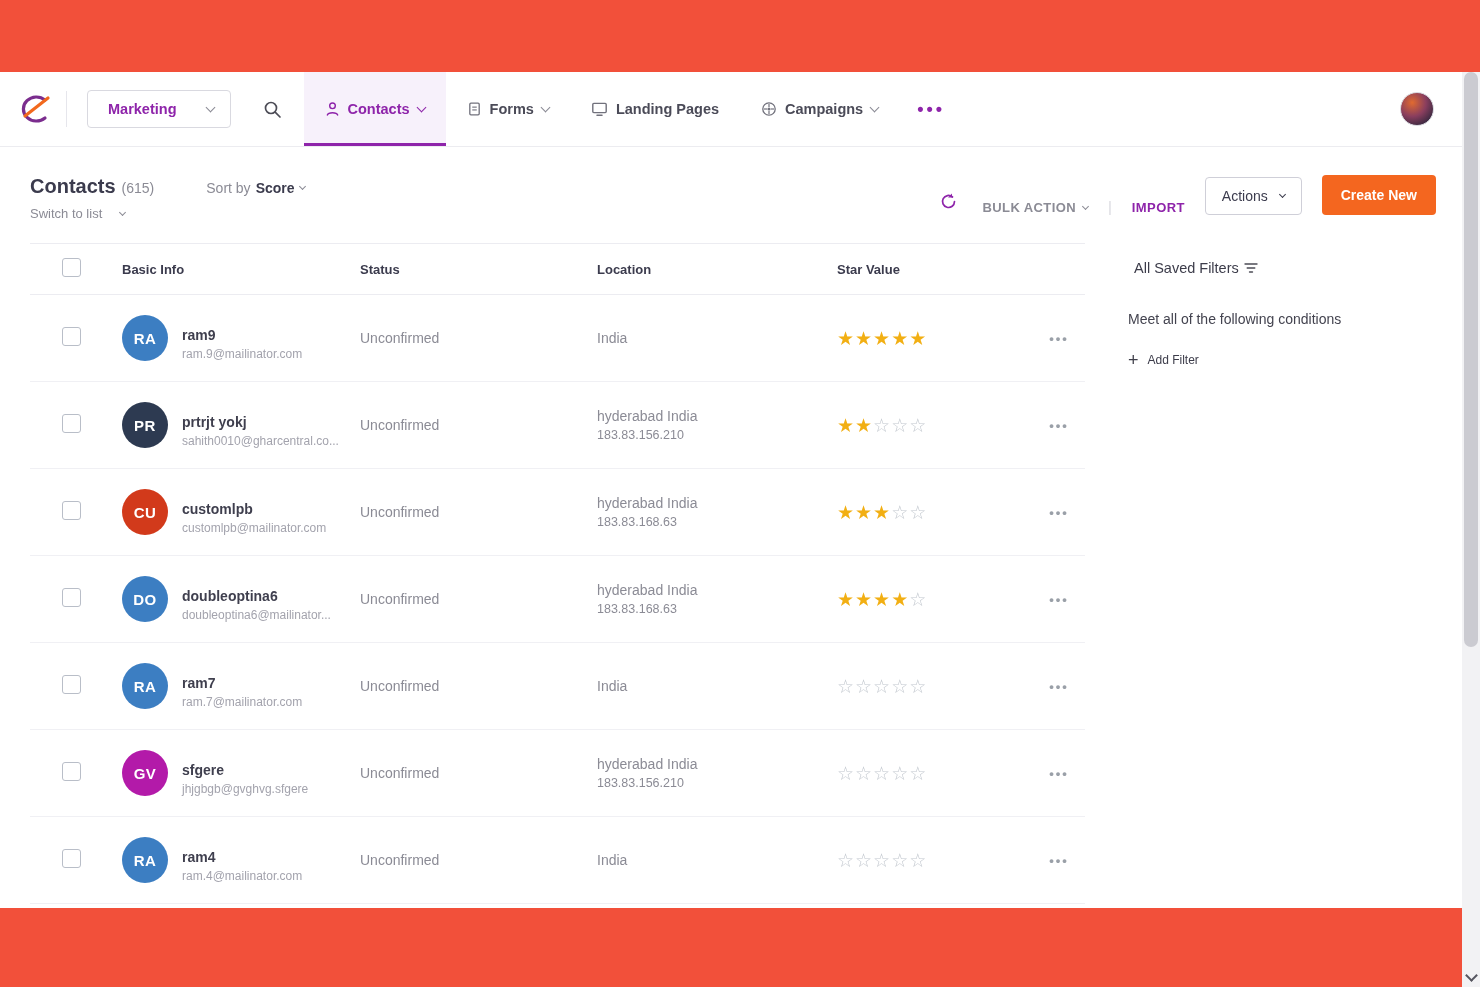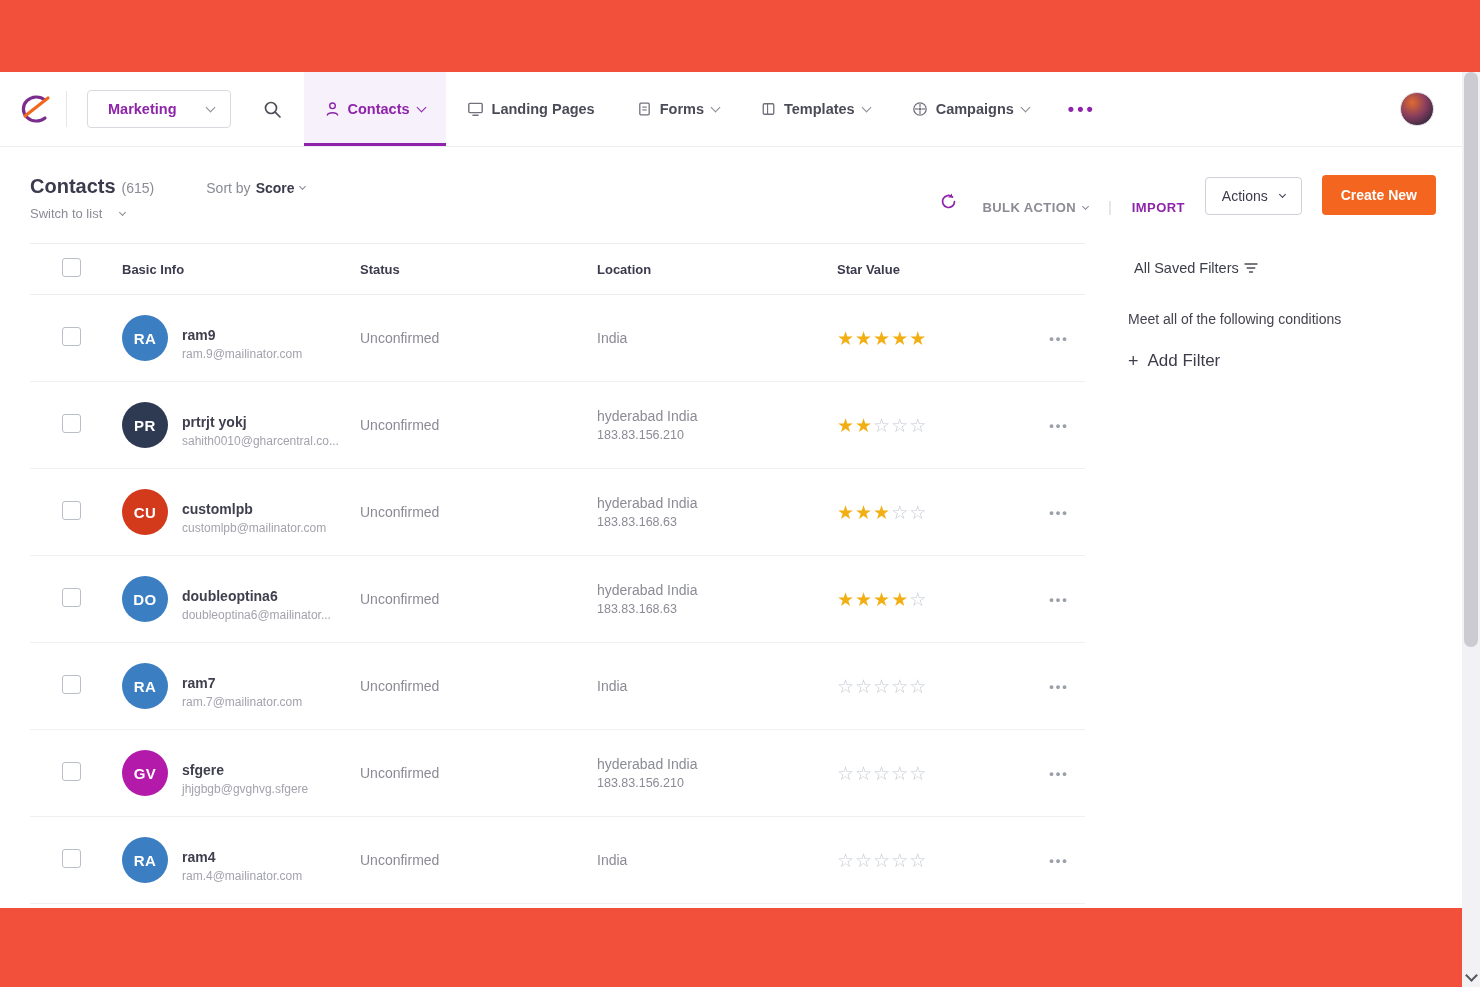--- a/index.html
+++ b/index.html
@@ -118,21 +118,21 @@
     height: 43px; display: flex; align-items: center; padding: 0 16px;
     background: #ededf0; border-radius: 2px; font-size: 14.5px; color: #36363f; cursor: pointer;
   }
   .saved-filters {
     height: 50px; display: flex; align-items: center; gap: 4px; padding: 0 16px;
     font-size: 14.5px; color: #3c3c4a; cursor: pointer;
   }
   .conditions { margin-top: 18px; padding-left: 10px; font-size: 14px; color: #43434f; }
   .add-filter { margin-top: 24px; padding-left: 10px; display: flex; align-items: center; gap: 9px; cursor: pointer; background:none; border:none; }
   .add-filter .plus { font-size: 18px; font-weight: 400; color: #3f3f4a; line-height: 1; }
-  .add-filter .lbl { font-size: 17px; color: #3c3c4a; }
+  .add-filter .lbl { font-size: 12px; color: #3c3c4a; }
   
   .scrollbar { position: absolute; right: 0; top: 72px; width: 18px; height: 915px; background: #f2f2f4; cursor: pointer; }
   .scroll-thumb { position: absolute; top: 0; left: 2px; width: 14px; height: 575px; background: #cbcbd1; border-radius: 7px; cursor: pointer; }
   .scroll-down { position: absolute; bottom: 4px; left: 3px; width: 12px; height: 12px; cursor: pointer; }
   .scroll-down::after {
     content: ""; display: block; width: 7px; height: 7px; margin: 0 auto;
     border-right: 2px solid #55555f; border-bottom: 2px solid #55555f; transform: rotate(45deg);
   }
 </style>
 </head>
@@ -164,42 +164,34 @@
     <div class="nav">
       <div class="nav-item active">
         <svg width="15" height="16" viewBox="0 0 16 16">
           <circle cx="8" cy="4.6" r="3" fill="none" stroke="currentColor" stroke-width="1.5"></circle>
           <path d="M2.5 14.5c1.2-3.4 9.8-3.4 11 0" fill="none" stroke="currentColor" stroke-width="1.5" stroke-linecap="round"></path>
         </svg>
         <span>Contacts</span>
         <span class="chev"></span>
       </div>
       <div class="nav-item">
-        <svg width="17" height="16" viewBox="0 0 17 16">
-          <rect x="1.8" y="2.4" width="13.4" height="9.2" rx="1" fill="none" stroke="currentColor" stroke-width="1.4"></rect>
-          <line x1="6" y1="14.2" x2="11" y2="14.2" stroke="currentColor" stroke-width="1.5" stroke-linecap="round"></line>
-        </svg>
-        <span>Landing Pages</span>
-      </div>
-      <div class="nav-item">
         <svg width="15" height="16" viewBox="0 0 16 16">
           <rect x="3" y="1.8" width="10" height="12.4" rx="1.2" fill="none" stroke="currentColor" stroke-width="1.4"></rect>
           <line x1="5.6" y1="6" x2="10.4" y2="6" stroke="currentColor" stroke-width="1.2"></line>
           <line x1="5.6" y1="9" x2="10.4" y2="9" stroke="currentColor" stroke-width="1.2"></line>
         </svg>
         <span>Forms</span>
         <span class="chev"></span>
       </div>
       <div class="nav-item">
-        <svg width="15" height="16" viewBox="0 0 16 16">
-          <rect x="2.4" y="2.4" width="11.2" height="11.2" rx="1.2" fill="none" stroke="currentColor" stroke-width="1.4"></rect>
-          <line x1="7" y1="2.4" x2="7" y2="13.6" stroke="currentColor" stroke-width="1.2"></line>
-        </svg>
-        <span>Templates</span>
-        <span class="chev"></span>
+        <svg width="17" height="16" viewBox="0 0 17 16">
+          <rect x="1.8" y="2.4" width="13.4" height="9.2" rx="1" fill="none" stroke="currentColor" stroke-width="1.4"></rect>
+          <line x1="6" y1="14.2" x2="11" y2="14.2" stroke="currentColor" stroke-width="1.5" stroke-linecap="round"></line>
+        </svg>
+        <span>Landing Pages</span>
       </div>
       <div class="nav-item">
         <svg width="16" height="16" viewBox="0 0 16 16">
           <circle cx="8" cy="8" r="6.2" fill="none" stroke="currentColor" stroke-width="1.3"></circle>
           <circle cx="8" cy="8" r="1.6" fill="currentColor"></circle>
           <line x1="8" y1="3" x2="8" y2="6" stroke="currentColor" stroke-width="1.2"></line>
           <line x1="8" y1="10" x2="8" y2="13" stroke="currentColor" stroke-width="1.2"></line>
           <line x1="3" y1="8" x2="6" y2="8" stroke="currentColor" stroke-width="1.2"></line>
           <line x1="10" y1="8" x2="13" y2="8" stroke="currentColor" stroke-width="1.2"></line>
         </svg>

